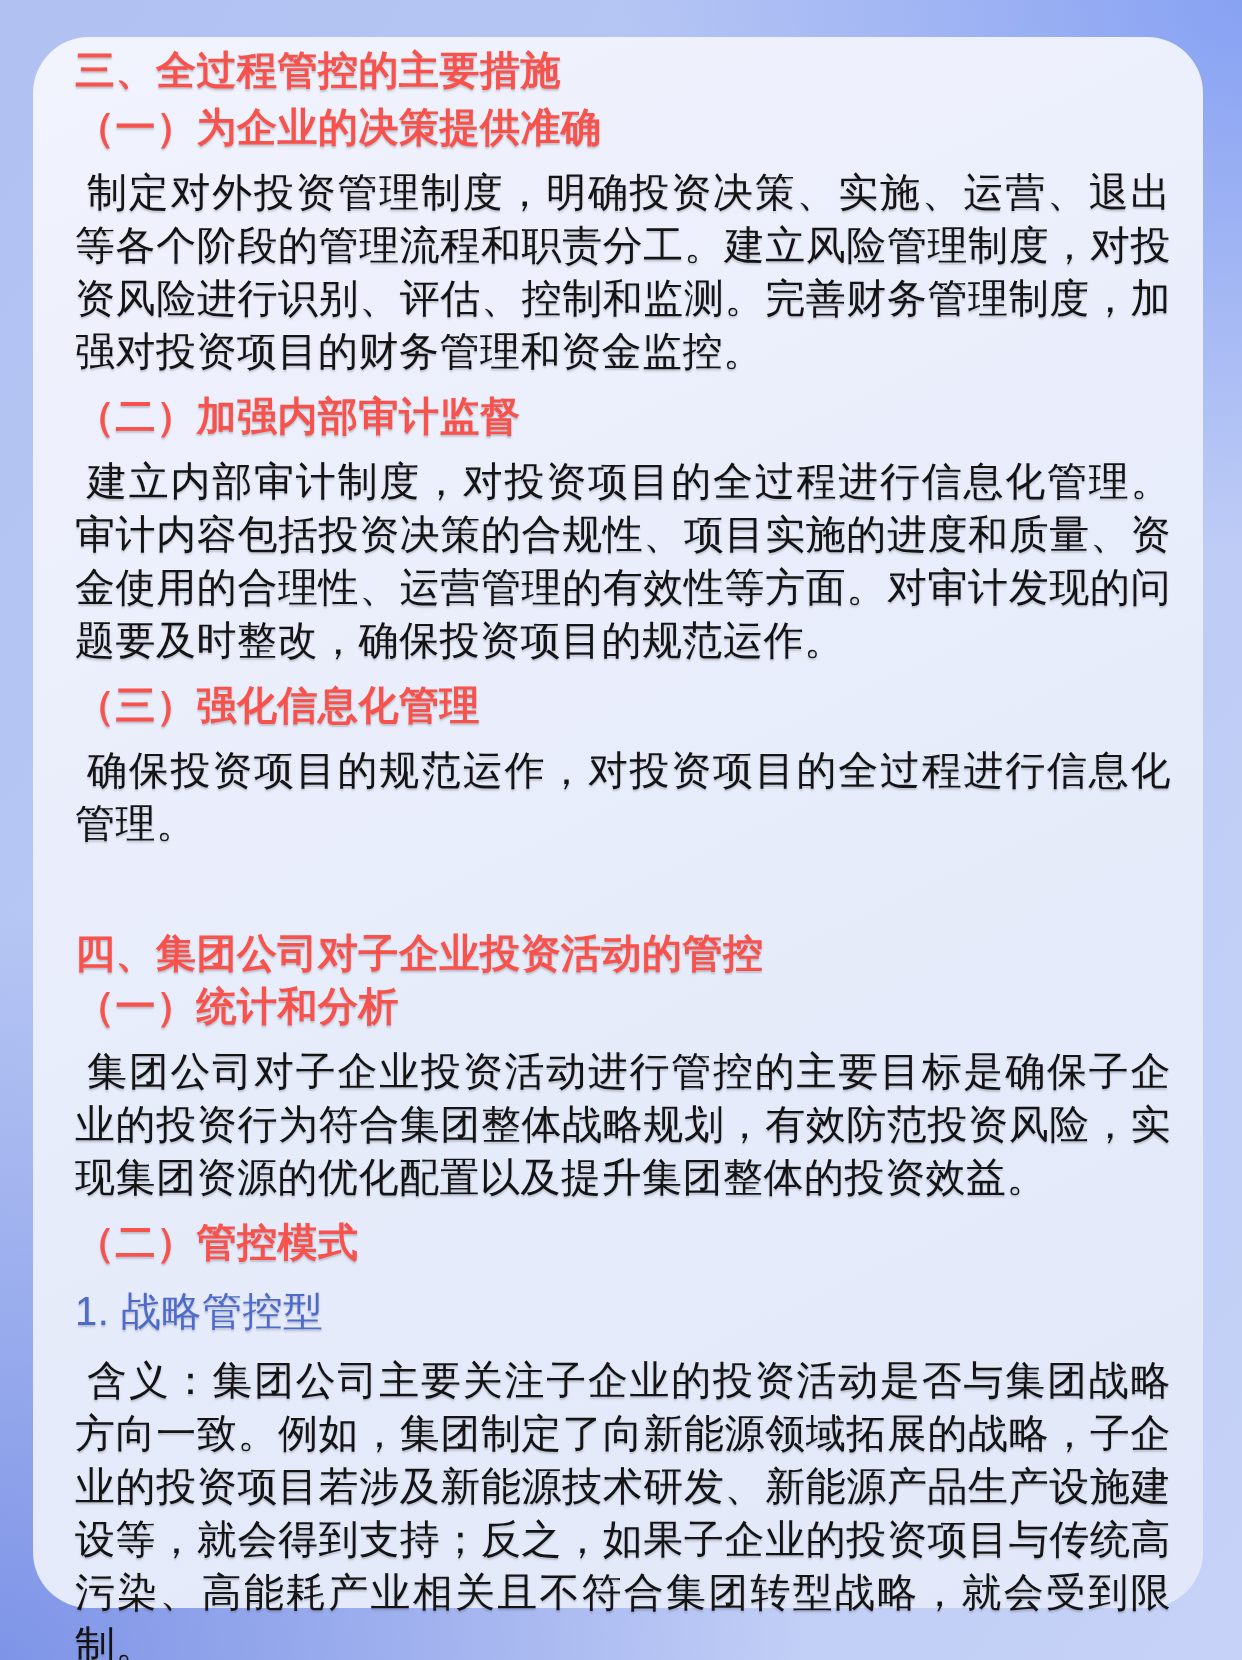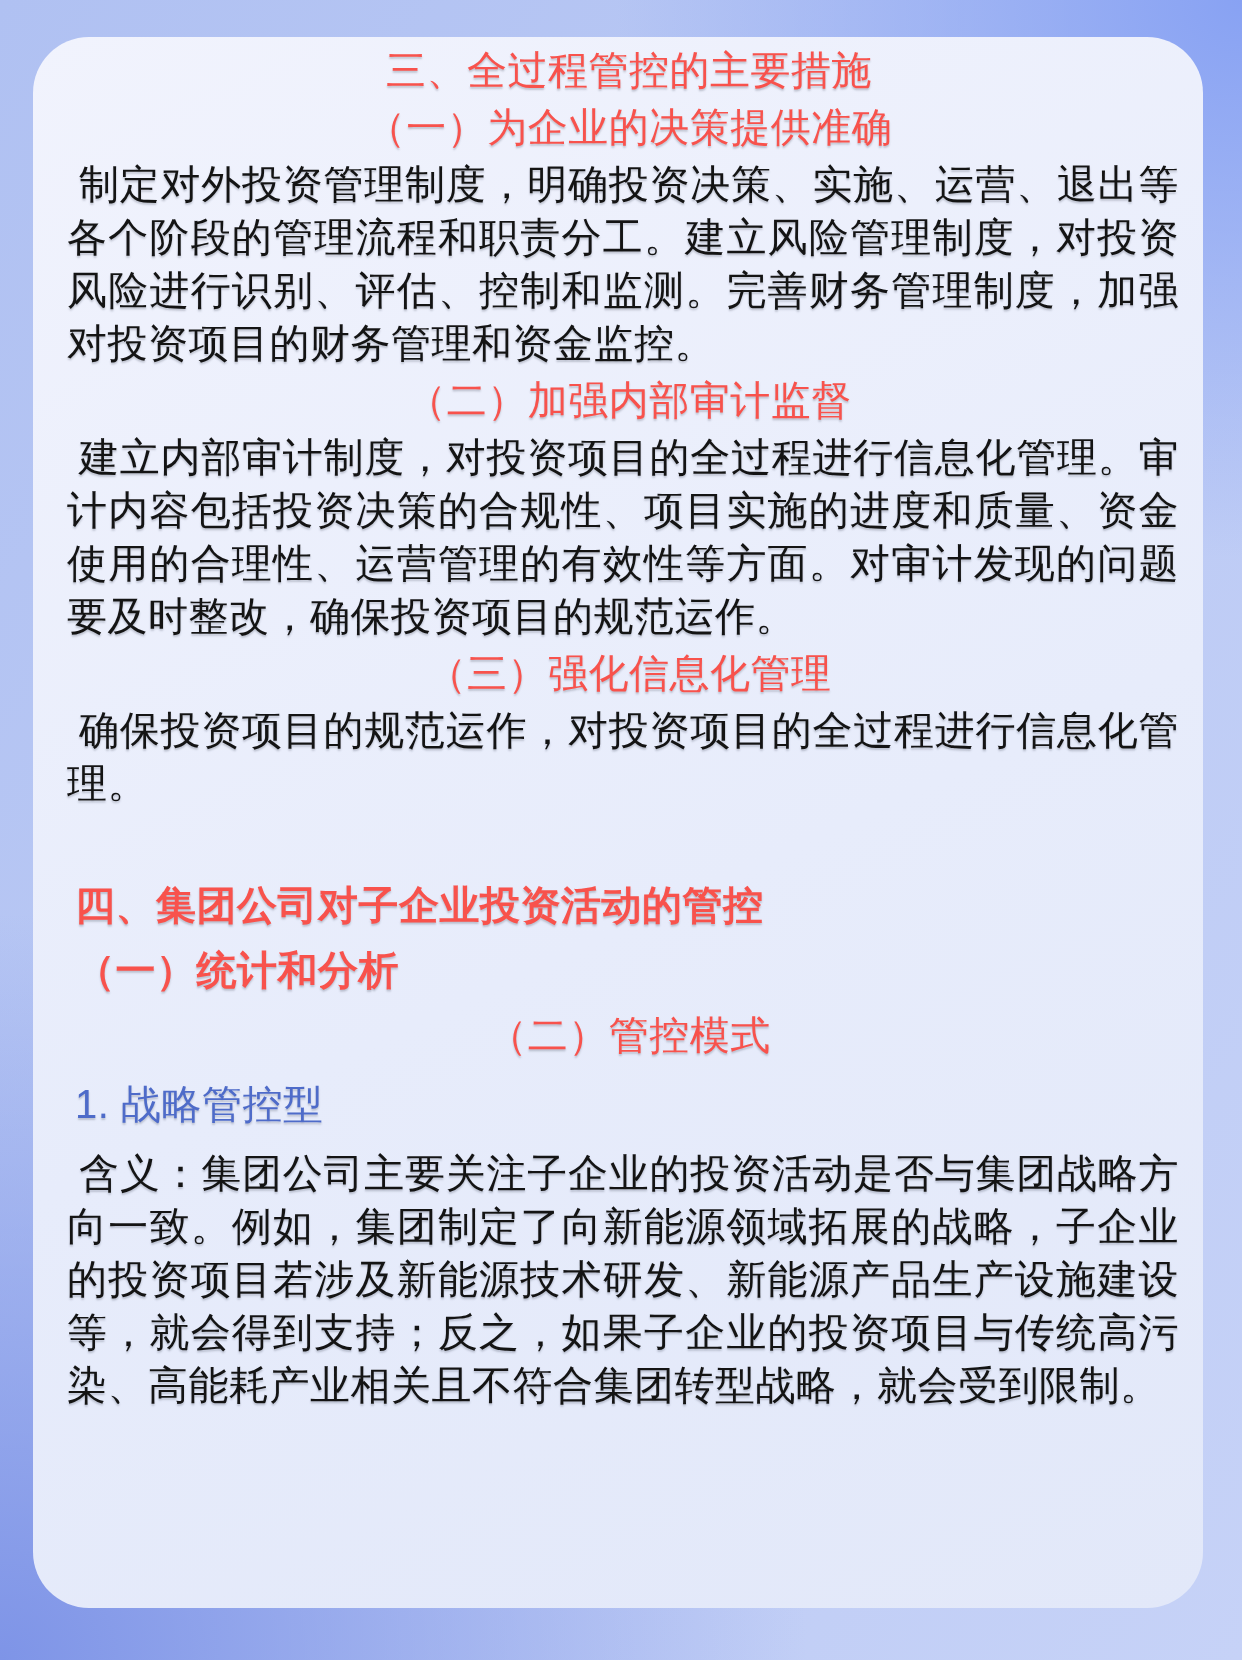--- a/index.html
+++ b/index.html
@@ -30,38 +30,37 @@
     position: absolute;
     left: 63px;
     top: 40px;
     width: 1120px;
     font-size: 40px;
     line-height: 53px;
     color: #141414;
     letter-spacing: 0.5px;
   }
   .block {
-    margin: 4px;
+    margin: 12px;
     text-indent: 0.3em;
     text-shadow: 0 2px 2px rgba(70, 75, 95, 0.28);
   }
   .block.p {
     text-align: justify;
     text-justify: inter-character;
   }
   .block.heading-red {
     color: var(--heading-red);
-    font-weight: 400;
+    font-weight: 700;
     margin: 4px 0;
-    text-align: center;
   }
   .block.heading-red-bold {
     color: var(--heading-red);
     font-weight: 700;
-    margin: 12px 0;
+    margin: 0 0;
   }
   .block.heading-blue {
     color: var(--heading-blue);
     font-weight: 400;
     margin: 16px 0;
   }
   .block.spacer {
     height: 53px;
   }
 </style>
@@ -73,16 +72,17 @@
     <div class="block heading-red">三、全过程管控的主要措施</div>
     <div class="block heading-red">（一）为企业的决策提供准确</div>
     <div class="block p">制定对外投资管理制度，明确投资决策、实施、运营、退出等各个阶段的管理流程和职责分工。建立风险管理制度，对投资风险进行识别、评估、控制和监测。完善财务管理制度，加强对投资项目的财务管理和资金监控。</div>
     <div class="block heading-red">（二）加强内部审计监督</div>
     <div class="block p">建立内部审计制度，对投资项目的全过程进行信息化管理。审计内容包括投资决策的合规性、项目实施的进度和质量、资金使用的合理性、运营管理的有效性等方面。对审计发现的问题要及时整改，确保投资项目的规范运作。</div>
     <div class="block heading-red">（三）强化信息化管理</div>
     <div class="block p">确保投资项目的规范运作，对投资项目的全过程进行信息化管理。</div>
     <div class="block spacer"></div>
     <div class="block heading-red-bold">四、集团公司对子企业投资活动的管控</div>
     <div class="block heading-red-bold">（一）统计和分析</div>
+    <div class="block p">集团公司对子企业投资活动进行管控的主要目标是确保子企业的投资行为符合集团整体战略规划，有效防范投资风险，实现集团资源的优化配置以及提升集团整体的投资效益。</div>
     <div class="block heading-red">（二）管控模式</div>
     <div class="block heading-blue">1. 战略管控型</div>
     <div class="block p">含义：集团公司主要关注子企业的投资活动是否与集团战略方向一致。例如，集团制定了向新能源领域拓展的战略，子企业的投资项目若涉及新能源技术研发、新能源产品生产设施建设等，就会得到支持；反之，如果子企业的投资项目与传统高污染、高能耗产业相关且不符合集团转型战略，就会受到限制。</div>
   </div>
 
 </body></html>

